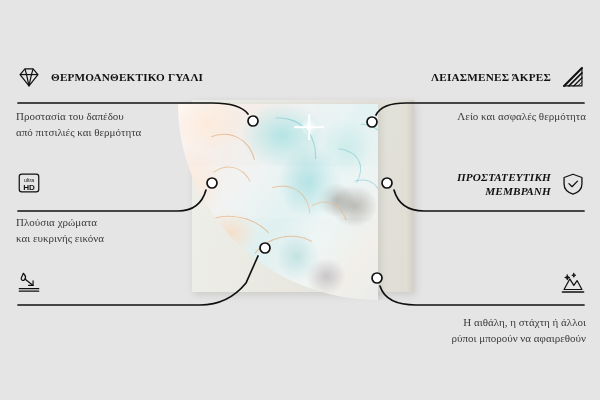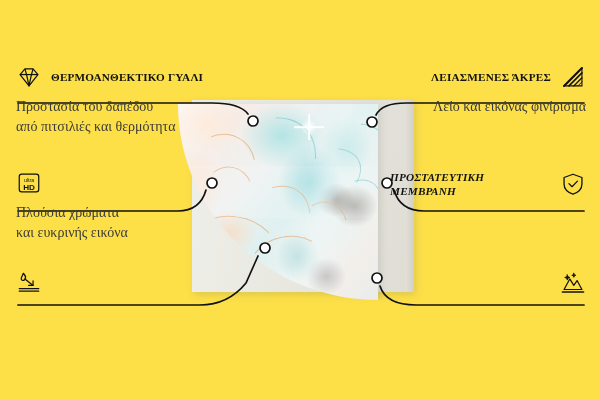--- a/index.html
+++ b/index.html
@@ -5,21 +5,21 @@
   * { box-sizing: border-box; margin: 0; padding: 0; }
   html, body {
     width: 600px; height: 400px;
     background: #ffffff;
     font-family: "Liberation Serif", "DejaVu Serif", serif;
     overflow: hidden;
   }
   #stage {
     position: relative;
     width: 600px; height: 400px;
-    background: #fde047;
+    background: #e5e5e5;
   }
 
   
   #product {
     position: absolute;
     left: 178px; top: 98px;
     width: 244px; height: 212px;
   }
   .back-panel {
     position: absolute;
@@ -107,24 +107,24 @@
   .feat .head {
     display: flex; align-items: center; gap: 9px;
   }
   .feat.left .head  { justify-content: flex-start; }
   .feat.right .head { justify-content: flex-end; }
   .feat .title {
     font-size: 11.2px; font-weight: 700; line-height: 1.28;
     letter-spacing: .2px; color: #121212;
     text-transform: uppercase;
   }
-  .feat.right .title { }
+  .feat.right .title { text-align: right; }
   .feat .sub {
-    font-size: 14px; line-height: 1.42; color: #3a3a3a;
-    margin-top: 7px;
+    font-size: 11px; line-height: 1.42; color: #3a3a3a;
+    margin-top: 19px;
   }
   .feat.right .sub { text-align: right; }
   .icon { flex: 0 0 auto; width: 26px; height: 26px; }
   .icon svg { display: block; width: 100%; height: 100%; }
 
   .f-l1 { left: 16px; top: 64px;  }
   .f-l2 { left: 16px; top: 170px; }
   .f-l3 { left: 16px; top: 270px; }
   .f-r1 { right: 14px; top: 64px;  }
   .f-r2 { right: 14px; top: 170px; font-style: italic; }
@@ -236,21 +236,21 @@
             <g stroke="#111" stroke-linecap="round">
           <path d="M5 27 L27 5" stroke-width="2.6"></path>
           <path d="M11 27 L27 11" stroke-width="2"></path>
           <path d="M17 27 L27 17" stroke-width="1.6"></path>
           <path d="M22 27 L27 22" stroke-width="1.2"></path>
           <path d="M27 5 V27 H5" stroke-width="1.4" fill="none"></path>
         </g>
           </svg>
       </span>
     </div>
-    <div class="sub">Λείο και εικόνας φινίρισμα</div>
+    <div class="sub">Λείο και ασφαλές θερμότητα</div>
   </div>
 
   <div class="feat right f-r2">
     <div class="head">
       <span class="title">ΠΡΟΣΤΑΤΕΥΤΙΚΗ ΜΕΜΒΡΑΝΗ</span>
       <span class="icon">
         <svg viewBox="0 0 32 32">
             <g fill="none" stroke="#111" stroke-width="1.6" stroke-linecap="round" stroke-linejoin="round">
           <path d="M16 4 L27 8 V16 C27 22 22 26.5 16 28.5 C10 26.5 5 22 5 16 V8 Z"></path>
           <path d="M11 15.5 L14.8 19.3 L21.5 12.5"></path>
@@ -266,15 +266,16 @@
         <svg viewBox="0 0 32 32">
             <g fill="none" stroke="#111" stroke-width="1.5" stroke-linecap="round" stroke-linejoin="round">
           <path d="M5 24 L12 11 L17 19 L21 13 L27 24 Z"></path>
           <path d="M3 27 H29" stroke-width="2"></path>
           <path d="M9 6 L9.9 8.3 L12.2 9.2 L9.9 10.1 L9 12.4 L8.1 10.1 L5.8 9.2 L8.1 8.3 Z" fill="#111" stroke-width="1"></path>
           <path d="M17 4 L17.7 5.8 L19.5 6.5 L17.7 7.2 L17 9 L16.3 7.2 L14.5 6.5 L16.3 5.8 Z" fill="#111" stroke-width="1"></path>
         </g>
           </svg>
       </span>
     </div>
+    <div class="sub">Η αιθάλη, η στάχτη ή άλλοι<br>ρύποι μπορούν να αφαιρεθούν</div>
   </div>
 
 </div>
 
 </body></html>

